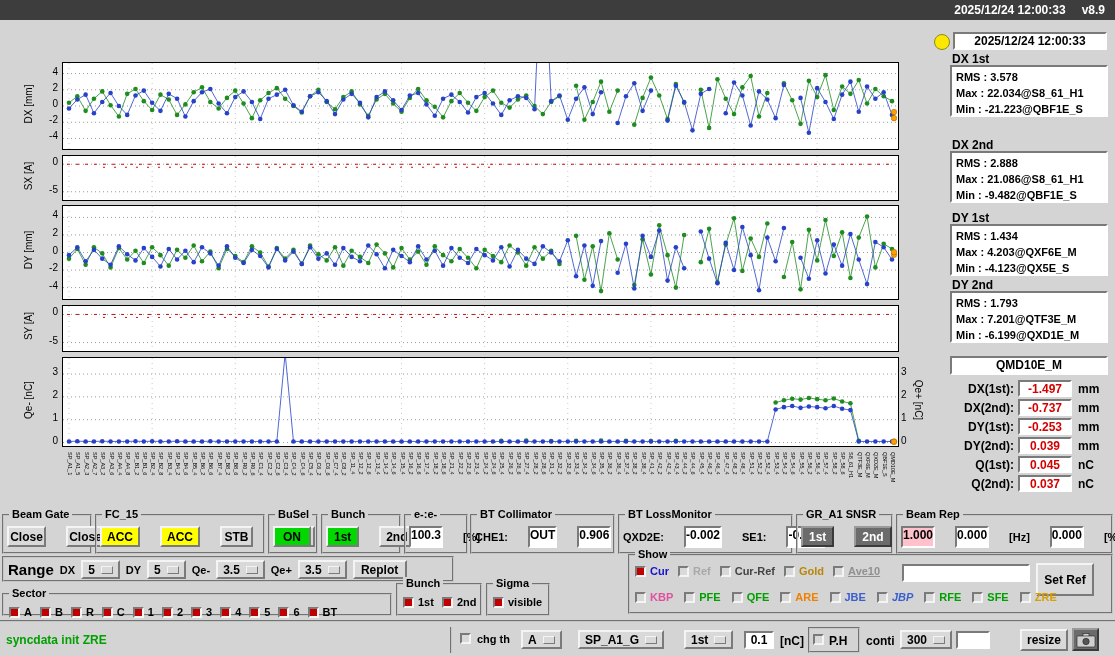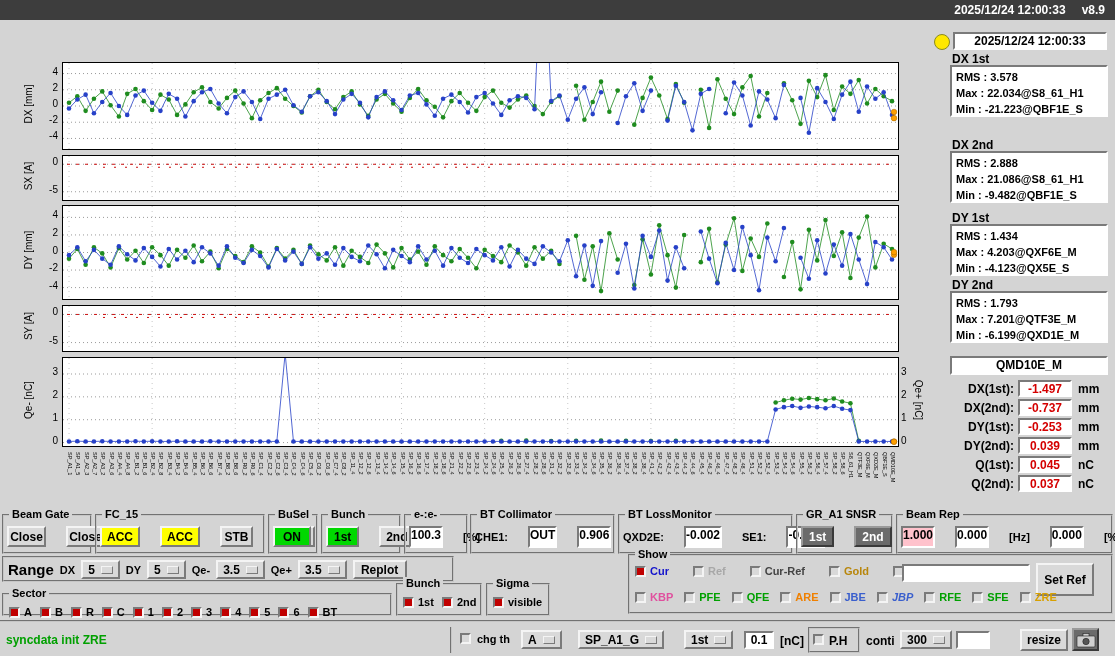--- a/index.html
+++ b/index.html
@@ -933,21 +933,21 @@
       <span class="opt">
           <span>3.5</span>
           <span class="ind"></span>
         </span>
       <button class="btn" style="width:54px;height:19px">Replot</button>
     </div>
   </div>
 
   <div class="frame" style="left:628px;top:554px;width:485px;height:60px">
     <div class="ftitle">Show</div>
-    <div id="show-row1-items" style="position:absolute;left:5px;top:9px;display:flex;gap:24px;align-items:center">
+    <div id="show-row1-items" style="position:absolute;left:5px;top:9px;display:flex;gap:9px;align-items:center">
         <span class="ck">
           <span class="cb on"></span>
           <span style="color: rgb(20, 20, 204);">Cur</span>
         </span>
         <span class="ck">
           <span class="cb"></span>
           <span style="color: rgb(168, 168, 168);">Ref</span>
         </span>
         <span class="ck">
           <span class="cb"></span>

